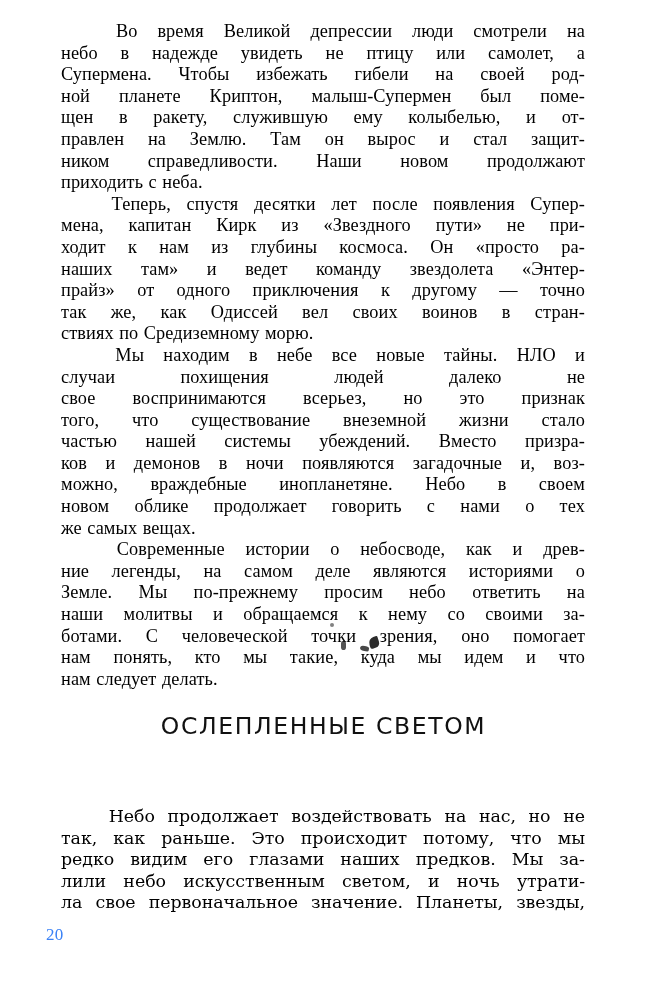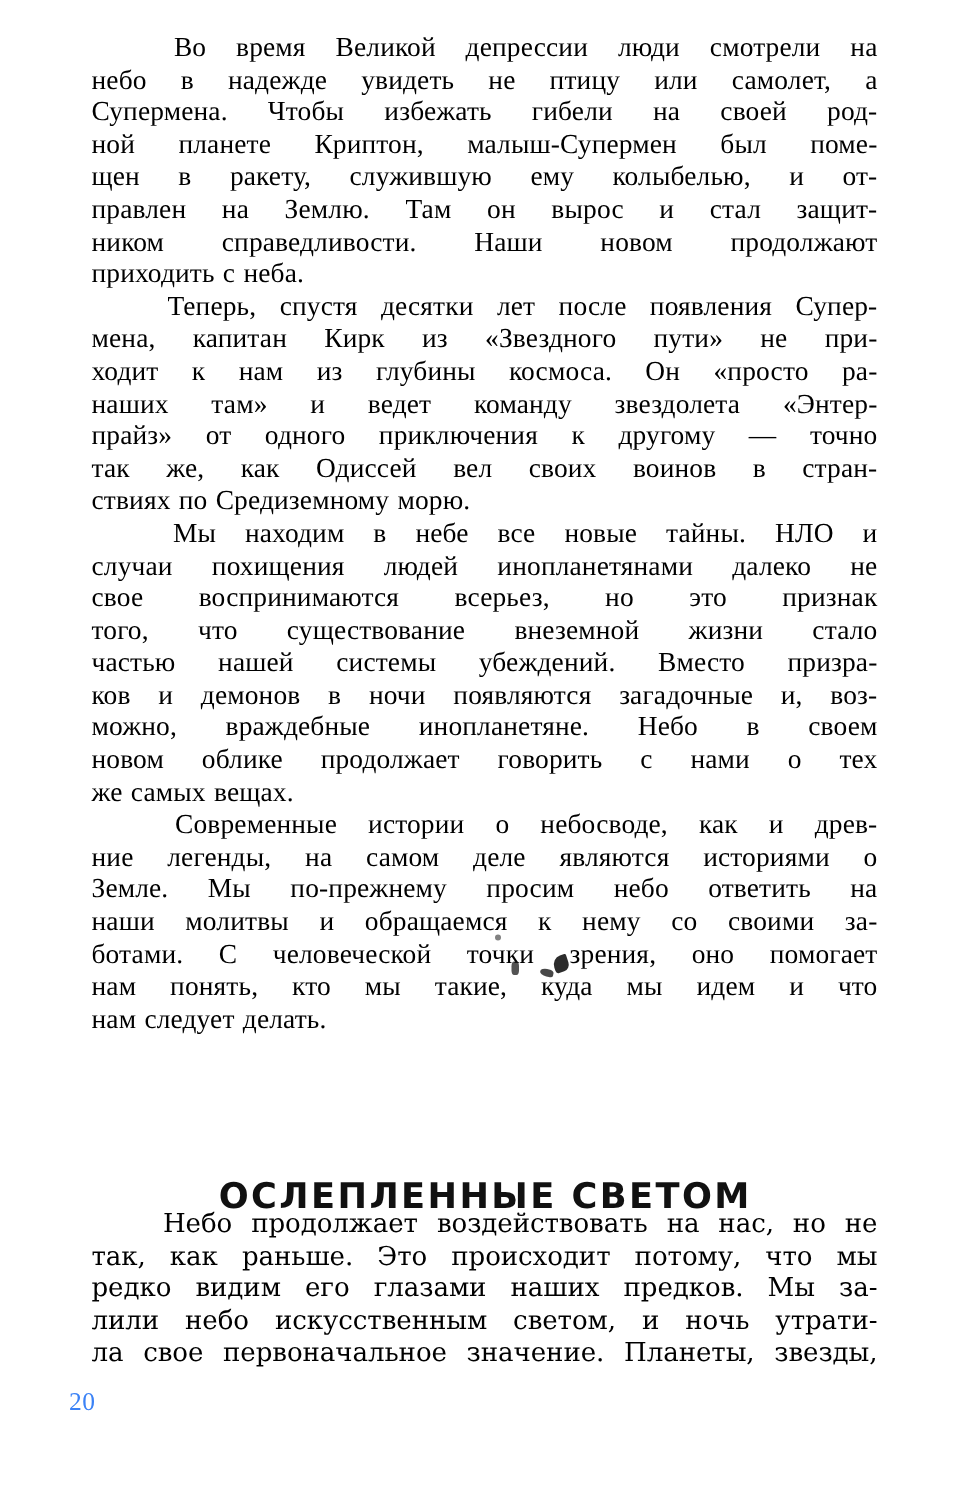--- a/index.html
+++ b/index.html
@@ -62,25 +62,25 @@
   .alt .line {
     font-family: "DejaVu Serif", "Liberation Serif", serif;
     font-size: 17.4px;
     letter-spacing: -0.05px;
   }
 
   
   .heading {
     position: absolute;
     left: 0;
-    top: 783px;
+    top: 712px;
     width: 647px;
     text-align: center;
     font-family: "DejaVu Sans", "Liberation Sans", sans-serif;
-    font-weight: 700;
+    font-weight: 400;
     font-size: 23.5px;
     letter-spacing: 1.6px;
     color: #111111;
     white-space: pre;
   }
 
   
   .folio {
     position: absolute;
     left: 46px;
@@ -139,21 +139,21 @@
       <div class="line just"><span class="w">ником</span><span class="w">справедливости.</span><span class="w">Наши</span><span class="w">новом</span><span class="w">продолжают</span></div>
       <div class="line last"><span class="w">приходить</span><span class="w">с</span><span class="w">неба.</span></div>
       <div class="line just"><span class="indent"></span><span class="w">Теперь,</span><span class="w">спустя</span><span class="w">десятки</span><span class="w">лет</span><span class="w">после</span><span class="w">появления</span><span class="w">Супер-</span></div>
       <div class="line just"><span class="w">мена,</span><span class="w">капитан</span><span class="w">Кирк</span><span class="w">из</span><span class="w">«Звездного</span><span class="w">пути»</span><span class="w">не</span><span class="w">при-</span></div>
       <div class="line just"><span class="w">ходит</span><span class="w">к</span><span class="w">нам</span><span class="w">из</span><span class="w">глубины</span><span class="w">космоса.</span><span class="w">Он</span><span class="w">«просто</span><span class="w">ра-</span></div>
       <div class="line just"><span class="w">наших</span><span class="w">там»</span><span class="w">и</span><span class="w">ведет</span><span class="w">команду</span><span class="w">звездолета</span><span class="w">«Энтер-</span></div>
       <div class="line just"><span class="w">прайз»</span><span class="w">от</span><span class="w">одного</span><span class="w">приключения</span><span class="w">к</span><span class="w">другому</span><span class="w">—</span><span class="w">точно</span></div>
       <div class="line just"><span class="w">так</span><span class="w">же,</span><span class="w">как</span><span class="w">Одиссей</span><span class="w">вел</span><span class="w">своих</span><span class="w">воинов</span><span class="w">в</span><span class="w">стран-</span></div>
       <div class="line last"><span class="w">ствиях</span><span class="w">по</span><span class="w">Средиземному</span><span class="w">морю.</span></div>
       <div class="line just"><span class="indent"></span><span class="w">Мы</span><span class="w">находим</span><span class="w">в</span><span class="w">небе</span><span class="w">все</span><span class="w">новые</span><span class="w">тайны.</span><span class="w">НЛО</span><span class="w">и</span></div>
-      <div class="line just"><span class="w">случаи</span><span class="w">похищения</span><span class="w">людей</span><span class="w">инопланетянами</span><span class="w">далеко</span><span class="w">не</span></div>
+      <div class="line just"><span class="w">случаи</span><span class="w">похищения</span><span class="w">людей</span><span class="w">далеко</span><span class="w">не</span></div>
       <div class="line just"><span class="w">свое</span><span class="w">воспринимаются</span><span class="w">всерьез,</span><span class="w">но</span><span class="w">это</span><span class="w">признак</span></div>
       <div class="line just"><span class="w">того,</span><span class="w">что</span><span class="w">существование</span><span class="w">внеземной</span><span class="w">жизни</span><span class="w">стало</span></div>
       <div class="line just"><span class="w">частью</span><span class="w">нашей</span><span class="w">системы</span><span class="w">убеждений.</span><span class="w">Вместо</span><span class="w">призра-</span></div>
       <div class="line just"><span class="w">ков</span><span class="w">и</span><span class="w">демонов</span><span class="w">в</span><span class="w">ночи</span><span class="w">появляются</span><span class="w">загадочные</span><span class="w">и,</span><span class="w">воз-</span></div>
       <div class="line just"><span class="w">можно,</span><span class="w">враждебные</span><span class="w">инопланетяне.</span><span class="w">Небо</span><span class="w">в</span><span class="w">своем</span></div>
       <div class="line just"><span class="w">новом</span><span class="w">облике</span><span class="w">продолжает</span><span class="w">говорить</span><span class="w">с</span><span class="w">нами</span><span class="w">о</span><span class="w">тех</span></div>
       <div class="line last"><span class="w">же</span><span class="w">самых</span><span class="w">вещах.</span></div>
       <div class="line just"><span class="indent"></span><span class="w">Современные</span><span class="w">истории</span><span class="w">о</span><span class="w">небосводе,</span><span class="w">как</span><span class="w">и</span><span class="w">древ-</span></div>
       <div class="line just"><span class="w">ние</span><span class="w">легенды,</span><span class="w">на</span><span class="w">самом</span><span class="w">деле</span><span class="w">являются</span><span class="w">историями</span><span class="w">о</span></div>
       <div class="line just"><span class="w">Земле.</span><span class="w">Мы</span><span class="w">по-прежнему</span><span class="w">просим</span><span class="w">небо</span><span class="w">ответить</span><span class="w">на</span></div>

